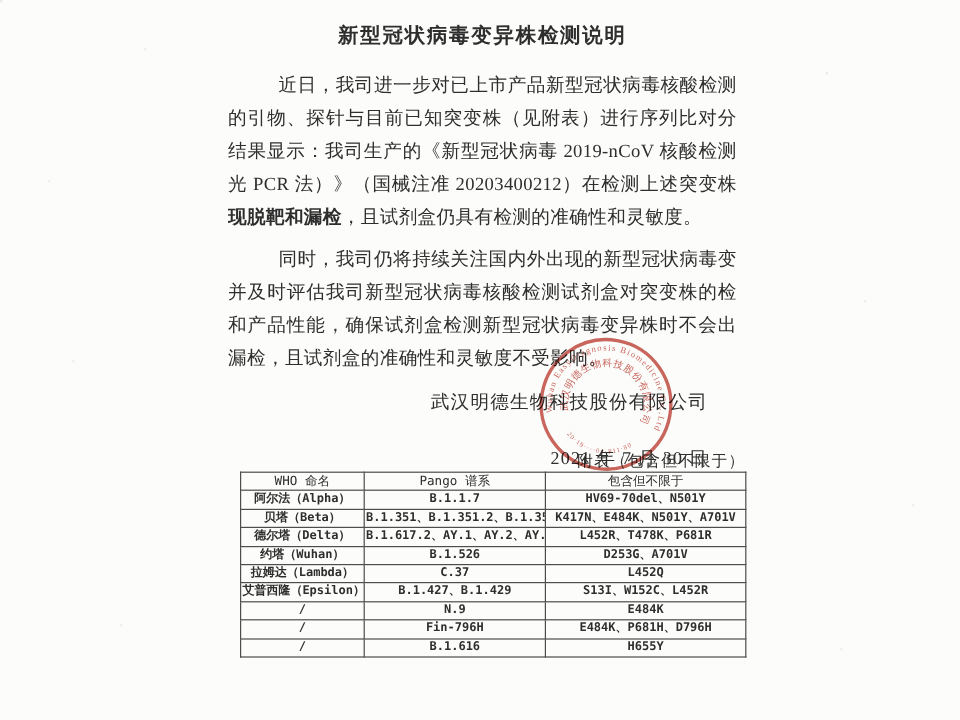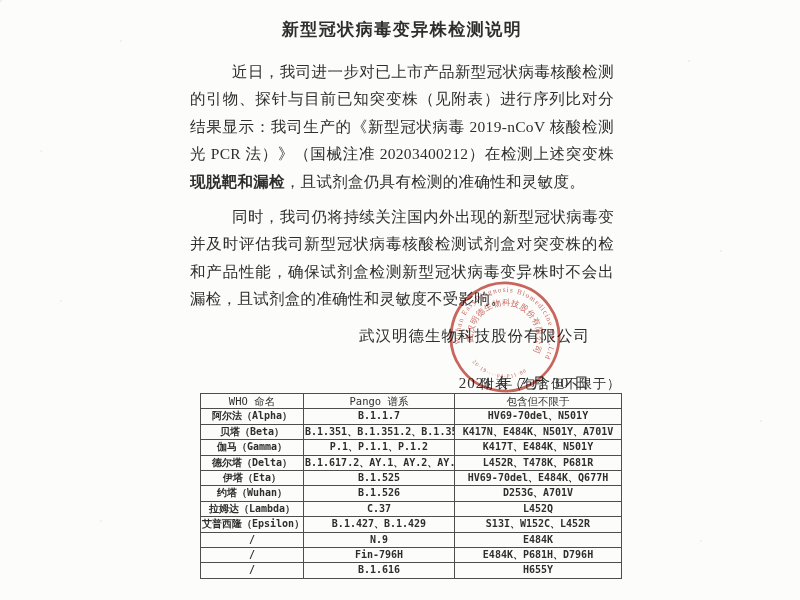--- a/index.html
+++ b/index.html
@@ -106,33 +106,23 @@
       <td>阿尔法（Alpha）</td>
       <td>B.1.1.7</td>
       <td>HV69-70del、N501Y</td>
     </tr>
     <tr>
       <td>贝塔（Beta）</td>
       <td>B.1.351、B.1.351.2、B.1.351.3</td>
       <td>K417N、E484K、N501Y、A701V</td>
     </tr>
     <tr>
-      <td>伽马（Gamma）</td>
-      <td>P.1、P.1.1、P.1.2</td>
-      <td>K417T、E484K、N501Y</td>
-    </tr>
-    <tr>
       <td>德尔塔（Delta）</td>
       <td>B.1.617.2、AY.1、AY.2、AY.3</td>
       <td>L452R、T478K、P681R</td>
-    </tr>
-    <tr>
-      <td>伊塔（Eta）</td>
-      <td>B.1.525</td>
-      <td>HV69-70del、E484K、Q677H</td>
     </tr>
     <tr>
       <td>约塔（Wuhan）</td>
       <td>B.1.526</td>
       <td>D253G、A701V</td>
     </tr>
     <tr>
       <td>拉姆达（Lambda）</td>
       <td>C.37</td>
       <td>L452Q</td>

